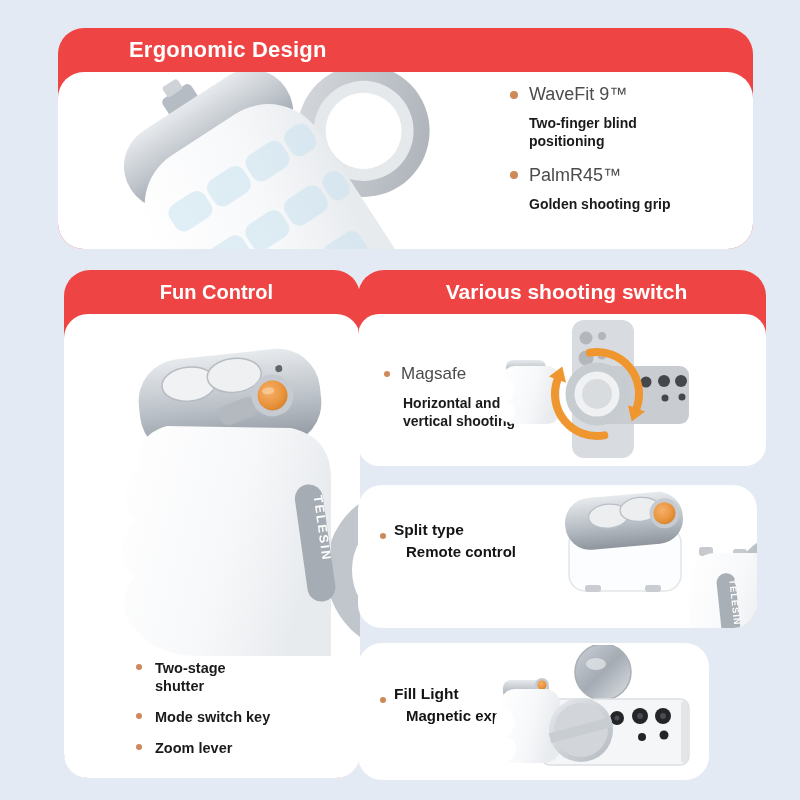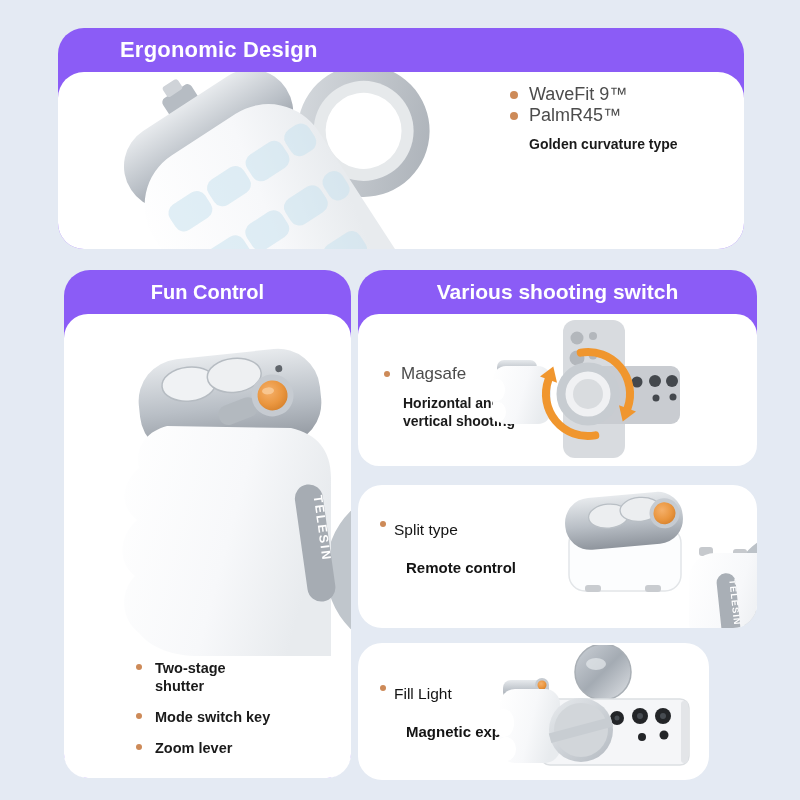--- a/index.html
+++ b/index.html
@@ -1,21 +1,21 @@
 <!DOCTYPE html>
 <html><head>
 <meta charset="utf-8">
 <style>
   html,body{margin:0;padding:0;}
   body{
     width:800px;height:800px;position:relative;overflow:hidden;
     background:#e4eaf3;
     font-family:"Liberation Sans", sans-serif;
   }
-  .panel{position:absolute;background:#8b5cf6;border-radius:26px;}
+  .panel{position:absolute;background:#ef4444;border-radius:26px;padding-left:9px;}
   .panel-header{height:44px;display:flex;align-items:center;color:#fff;font-weight:bold;}
   .panel-header.centered{justify-content:center;}
   .card{position:absolute;left:0;right:0;bottom:0;background:#fff;border-radius:24px;overflow:hidden;}
   .card.r26{border-radius:26px;}
   .white-card{position:absolute;background:#fff;border-radius:24px;overflow:hidden;}
 
   
   #panel-ergo{left:58px;top:28px;width:686px;height:221px;}
   #panel-ergo .panel-header{padding-left:62px;font-size:22px;letter-spacing:.2px;}
   #panel-ergo .card{top:44px;}
@@ -44,22 +44,22 @@
   #panel-shoot .panel-header{font-size:21px;white-space:nowrap;}
   #panel-shoot .card{top:44px;border-radius:21px;}
   .magsafe-text{position:absolute;left:26px;top:50px;}
   .magsafe-text .feature-name{font-size:17px;}
   .magsafe-text .feature-desc{margin:10px 0 0 19px;max-width:132px;}
   #magsafe-illu{position:absolute;right:60px;top:4px;}
 
   #card-split{left:358px;top:485px;width:399px;height:143px;}
   #card-fill{left:358px;top:643px;width:351px;height:137px;}
   .mini-text{position:absolute;left:22px;}
-  .mini-name{display:flex;align-items:flex-start;gap:8px;font-weight:normal;font-size:15.5px;color:#141414;}
-  .mini-desc{margin:20px 0 0 26px;font-weight:bold;font-size:15px;color:#141414;white-space:nowrap;}
+  .mini-name{display:flex;align-items:flex-end;gap:8px;font-weight:bold;font-size:15.5px;color:#141414;}
+  .mini-desc{margin:4px 0 0 26px;font-weight:bold;font-size:15px;color:#141414;white-space:nowrap;}
   #split-text{top:36px;}
   #fill-text{top:42px;}
   #split-illu{position:absolute;right:0;top:0;}
   #fill-illu{position:absolute;right:8px;top:2px;}
   svg text{font-family:"Liberation Sans", sans-serif;}
 </style>
 </head>
 <body>
 
 <svg width="0" height="0" style="position:absolute" aria-hidden="true">
@@ -125,27 +125,28 @@
         </g>
       </g>
     </svg>
 
     <div class="feature-list">
       <div>
         <div class="name-row">
           <span class="dot"></span>
           <span class="feature-name">WaveFit 9™</span>
         </div>
+        <div class="feature-desc narrow">Two-finger blind positioning</div>
       </div>
       <div>
         <div class="name-row">
           <span class="dot"></span>
           <span class="feature-name">PalmR45™</span>
         </div>
-        <div class="feature-desc nowrap">Golden curvature type</div>
+        <div class="feature-desc nowrap">Golden shooting grip</div>
       </div>
     </div>
   </div>
 </section>
 
 <section class="panel" id="panel-fun">
   <div class="panel-header centered">
     <span>Fun Control</span>
   </div>
   <div class="card">

